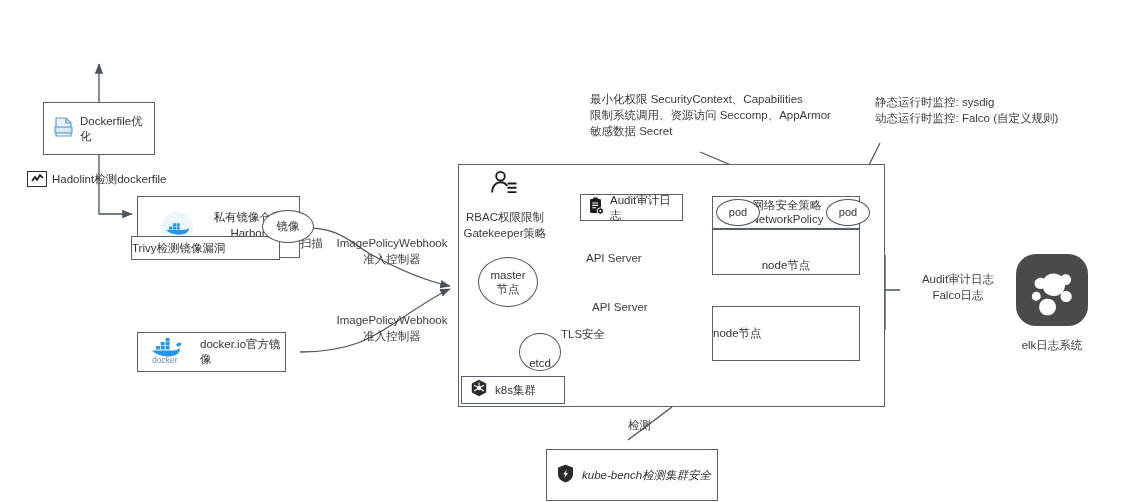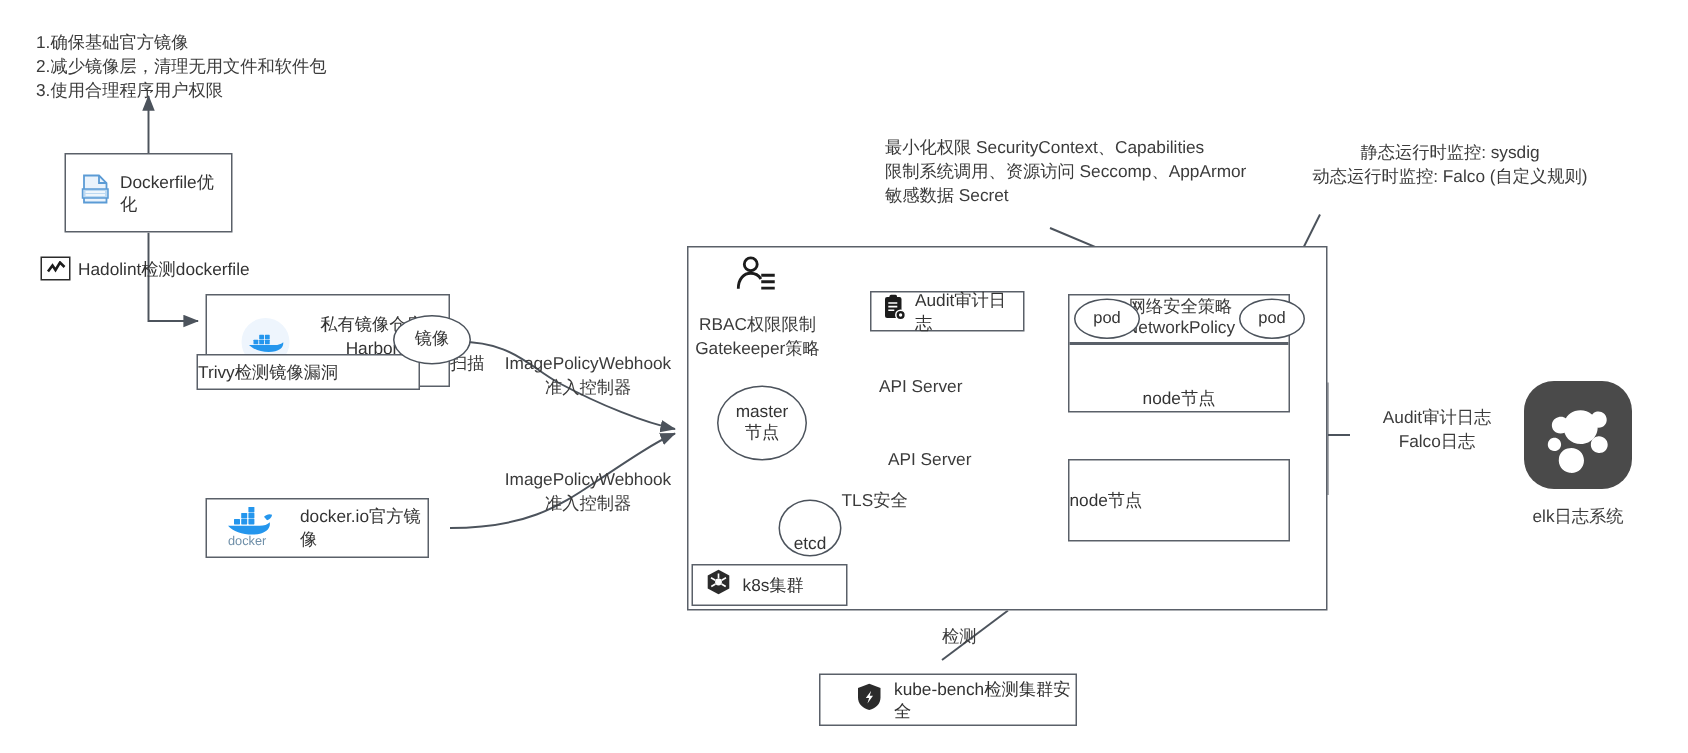--- a/index.html
+++ b/index.html
@@ -73,23 +73,20 @@
       <path d="M880,143 L848,207"></path>
 
       <path d="M885,290 L1016,290"></path>
 
       <path d="M672,407 L628,440"></path>
 
       <path d="M885,255 L885,330"></path>
     </g>
   </svg>
 
-  <div class="txt note" style="left:24px;top:22px;">1.确保基础官方镜像
-2.减少镜像层，清理无用文件和软件包
-3.使用合理程序用户权限</div>
 
   <div class="box leftbox" style="left:43px;top:102px;width:112px;height:53px;padding-left:10px;">
     <span style="flex:0 0 auto;margin-right:7px;">
       <svg width="19" height="20" viewBox="0 0 19 20">
         <path d="M2,1 h10 l5,5 v13 h-15 z" fill="#eaf3fc" stroke="#5b9bd5" stroke-width="1.2"></path>
         <path d="M12,1 v5 h5" fill="none" stroke="#5b9bd5" stroke-width="1.2"></path>
         <rect x="1" y="10" width="17" height="6" fill="#bcd9f2" stroke="#5b9bd5" stroke-width="1"></rect>
         <path d="M3,12 h13 M3,14 h13" stroke="#ffffff" stroke-width="0.9"></path>
       </svg>
     </span>
@@ -216,21 +213,21 @@
       </svg>
     </span>
     <span class="hdr">Audit审计日志</span>
   </div>
 
 
   <div class="txt note" style="left:590px;top:92px;">最小化权限 SecurityContext、Capabilities
 限制系统调用、资源访问 Seccomp、AppArmor
 敏感数据 Secret</div>
 
-  <div class="txt note" style="left:875px;top:95px;text-align:center;">静态运行时监控: sysdig
+  <div class="txt note" style="left:875px;top:95px;">静态运行时监控: sysdig
 动态运行时监控: Falco (自定义规则)</div>
 
   <div class="box" style="left:712px;top:196px;width:148px;height:79px;">
     <div style="position:absolute;left:0;top:0;width:100%;height:33px;box-sizing:border-box;
                 border-bottom:2px solid #5a6069;"></div>
     <div class="lbl-c" style="left:0;top:1px;width:148px;">网络安全策略</div>
     <div class="lbl-c" style="left:0;top:15px;width:148px;">NetworkPolicy</div>
 
 
     <div style="position:absolute;left:0;top:57px;width:100%;height:22px;display:flex;align-items:center;
@@ -262,21 +259,21 @@
         <path d="M49,37 c3.6,-0.6 6.8,2 6.8,5.5 c0,3.3 -2.8,5.8 -6.1,5.5 c-3.3,-0.3 -5.5,-3 -5.1,-6.3 c0.3,-2.5 2,-4.3 4.4,-4.7 z"></path>
         <path d="M29,45 c5.6,-1.6 11,2.2 11,8 c0,5.2 -4.5,9 -9.7,8.2 c-4.7,-0.7 -7.8,-5 -7,-9.8 c0.5,-3.2 2.7,-5.6 5.7,-6.4 z"></path>
         <path d="M19,38 c2.8,-0.8 5.4,1 5.7,3.8 c0.3,2.7 -1.8,5 -4.6,4.9 c-2.6,-0.1 -4.5,-2.2 -4.2,-4.8 c0.2,-1.9 1.3,-3.4 3.1,-3.9 z"></path>
       </g>
     </svg>
   </div>
   <div class="txt lbl" style="left:1016px;top:338px;width:72px;text-align:center;">elk日志系统</div>
 
   <div class="txt lbl" style="left:628px;top:418px;">检测</div>
 
-  <div class="box leftbox" style="left:546px;top:449px;width:172px;height:35px;padding-left:24px;">
+  <div class="box leftbox" style="left:546px;top:449px;width:172px;height:52px;padding-left:10px;font-style:italic;">
     <span style="flex:0 0 auto;margin-right:8px;">
       <svg width="17" height="19" viewBox="0 0 17 19">
         <path d="M8.5,0.8 L16,3.6 L16,10 C16,14.4 12.8,17.2 8.5,18.4 C4.2,17.2 1,14.4 1,10 L1,3.6 z" fill="#2b2b2b"></path>
         <path d="M9.8,5.5 L6.2,10.4 L8.4,10.4 L7.3,14 L11,8.9 L8.8,8.9 z" fill="#ffffff"></path>
       </svg>
     </span>
     <span class="hdr">kube-bench检测集群安全</span>
   </div>
 
 </div>

